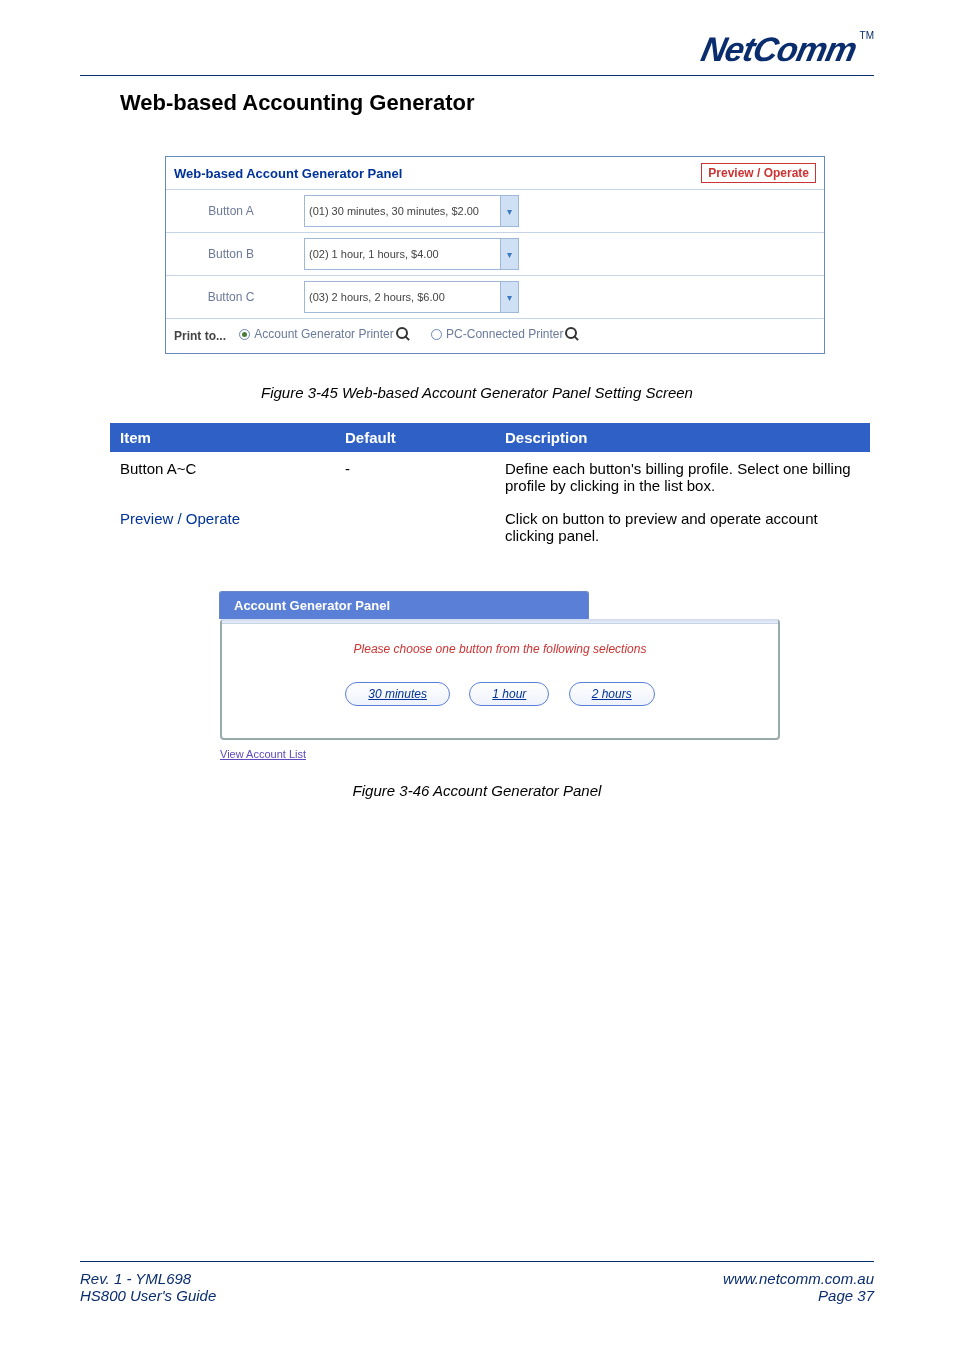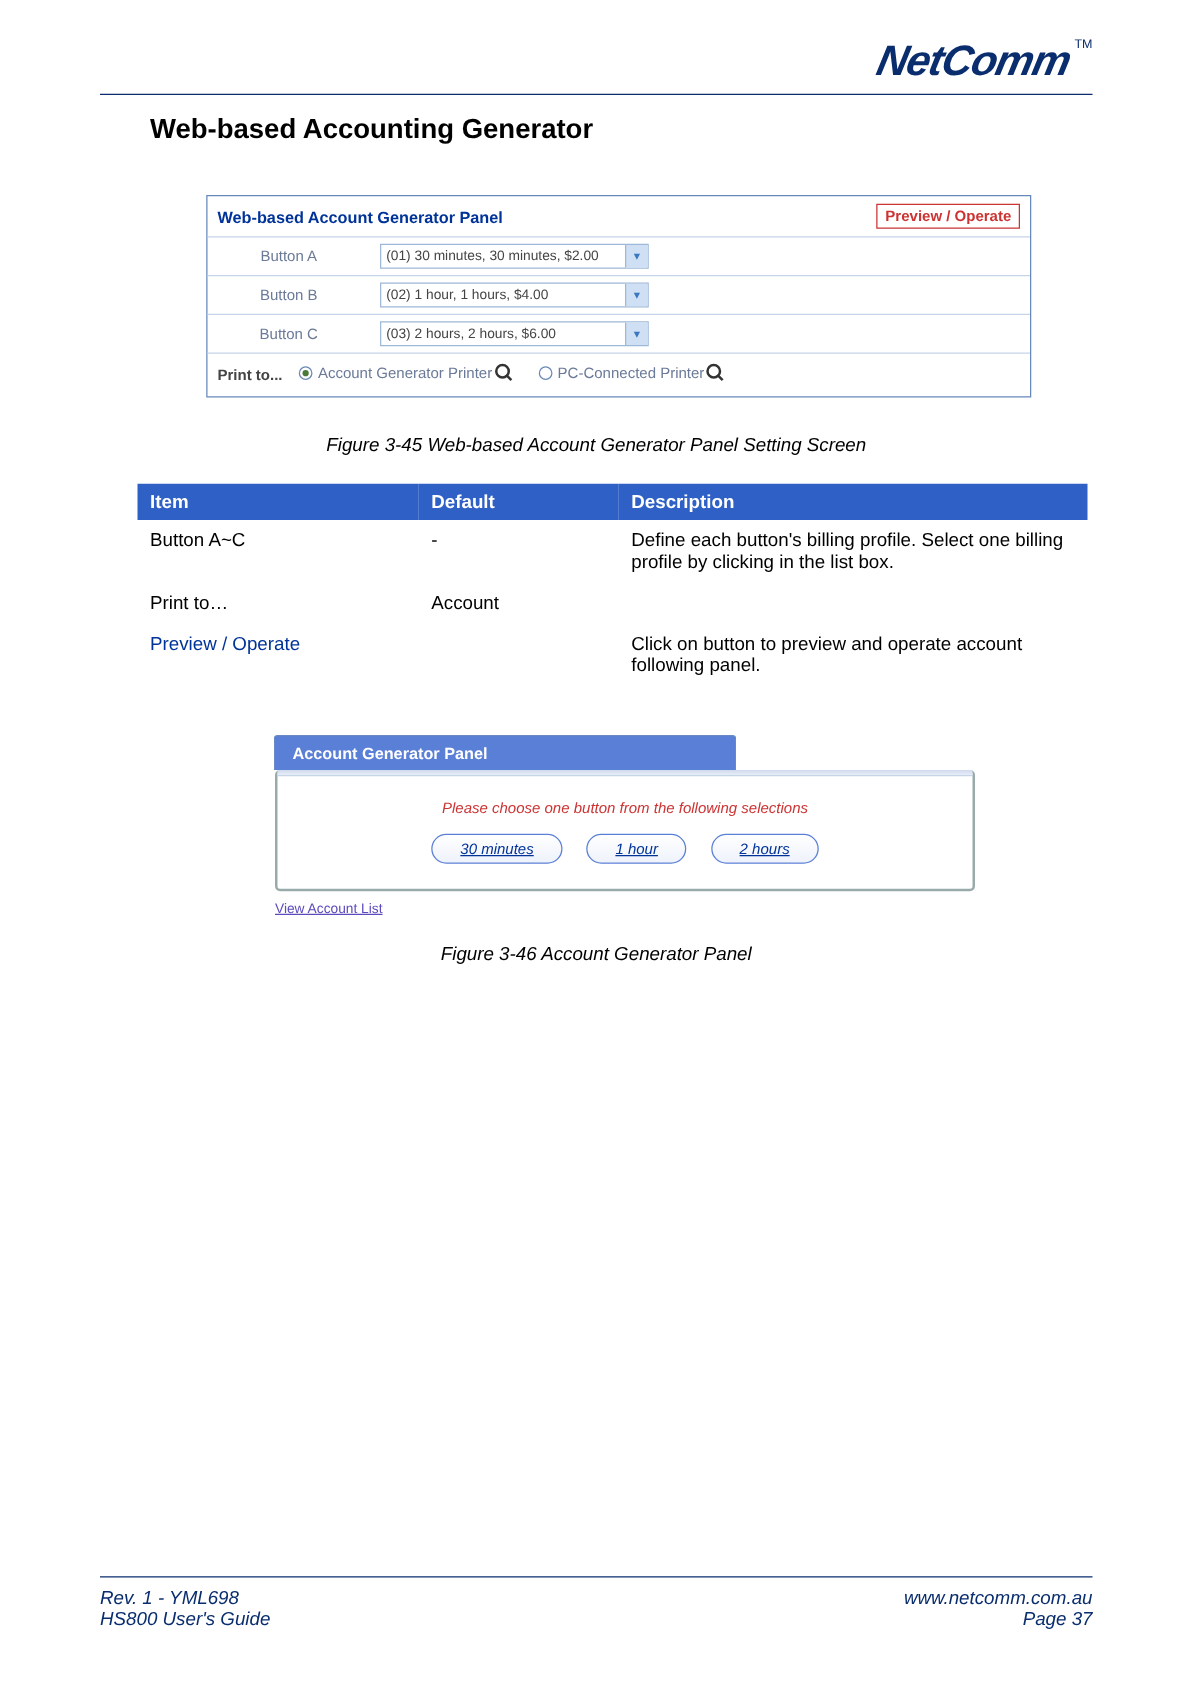--- a/index.html
+++ b/index.html
@@ -84,21 +84,21 @@
   .ill1 td.lab {
     text-align: center;
     width: 130px;
     color: #6b7a99;
   }
   .fake-select {
     display: inline-flex;
     align-items: center;
     border: 1px solid #9db8d8;
     background: #fff;
-    height: 20px;
+    height: 32px;
     width: 215px;
     font-size: 11px;
     color: #444;
   }
   .fake-select .txt { flex: 1; padding: 0 4px; white-space: nowrap; overflow: hidden; }
   .fake-select .arr {
     width: 18px; height: 100%;
     background: #cfe0f4;
     display: flex; align-items: center; justify-content: center;
     color: #3a78c2; font-size: 10px;
@@ -205,21 +205,21 @@
     border-top: 1px solid #c6d4e8;
     padding: 18px 20px 20px 20px;
     text-align: center;
   }
   .ill2-body .msg { color: #cc3333; margin-bottom: 14px; }
   .pill {
     display: inline-block;
     border: 1.5px solid #5a7fd6;
     border-radius: 14px;
     padding: 4px 22px;
-    margin: 0 8px;
+    margin: 12px 8px;
     color: #003399;
     text-decoration: underline;
     cursor: pointer;
     font-size: 12px;
     background: linear-gradient(#fff,#eef2fb);
   }
   .view-list {
     margin-top: 8px;
     font-size: 11px;
   }
@@ -311,28 +311,23 @@
       <th style="width:225px">Item</th>
       <th style="width:160px">Default</th>
       <th>Description</th>
     </tr>
     <tr>
       <td>Button A~C</td>
       <td>-</td>
       <td>Define each button's billing profile. Select one billing profile by clicking in the list box.</td>
     </tr>
     <tr>
-      <td>Print to…</td>
-      <td>Account</td>
-      <td></td>
-    </tr>
-    <tr>
       <td class="link-cell">Preview / Operate</td>
       <td></td>
-      <td>Click on button to preview and operate account following panel.</td>
+      <td>Click on button to preview and operate account clicking panel.</td>
     </tr>
   </tbody>
     </table>
 
   <div class="ill2-wrap">
     <div class="tab">Account Generator Panel</div>
     <div class="ill2">
       <div class="tab-shadow"></div>
       <div class="ill2-body">
         <div class="msg">Please choose one button from the following selections</div>

